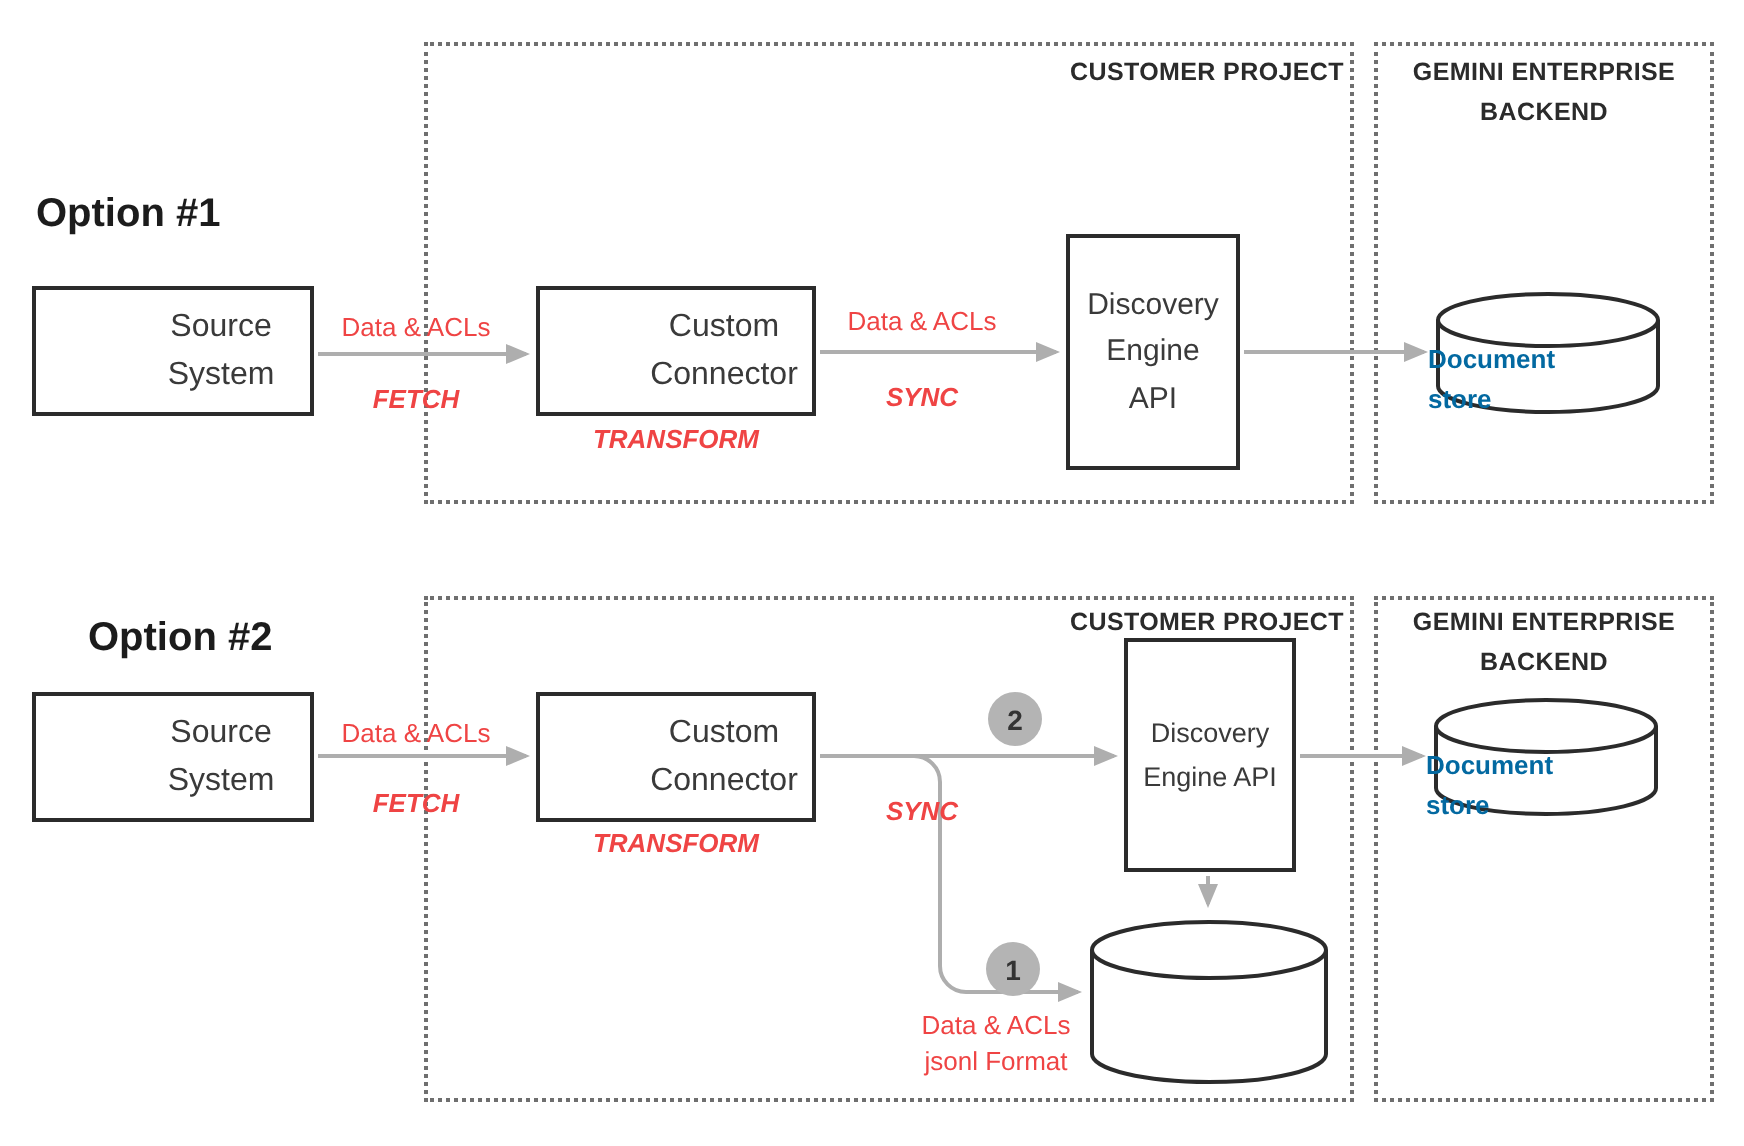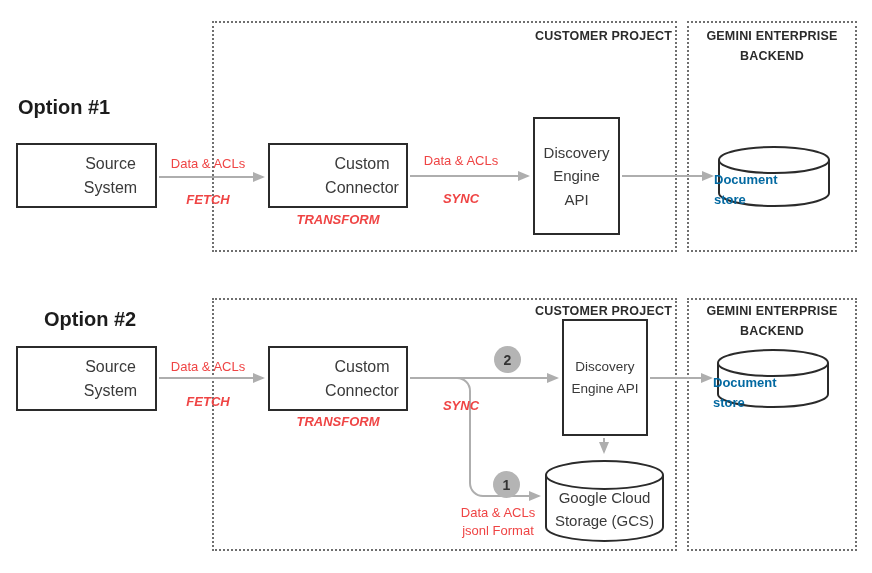--- a/index.html
+++ b/index.html
@@ -132,19 +132,17 @@
 
   <div class="abs badge" style="left:494px; top:346px;">2</div>
   <div class="abs badge" style="left:493px; top:471px;">1</div>
 
   <div class="abs small-label" style="left:438px; top:504px; width:120px;">Data &amp; ACLs
 jsonl Format</div>
 
   <div class="abs node n13" style="left:562px; top:319px; width:86px; height:117px;">Discovery
 Engine API</div>
 
-  <div class="abs cyl-label-reg" style="left:544px; top:487px; width:121px;">Google Cloud
-Storage (GCS)</div>
 
   <div class="abs cyl-label" style="left:713px; top:373px; width:120px;">Document
 store</div>
 
 </div>
 
 </body></html>

